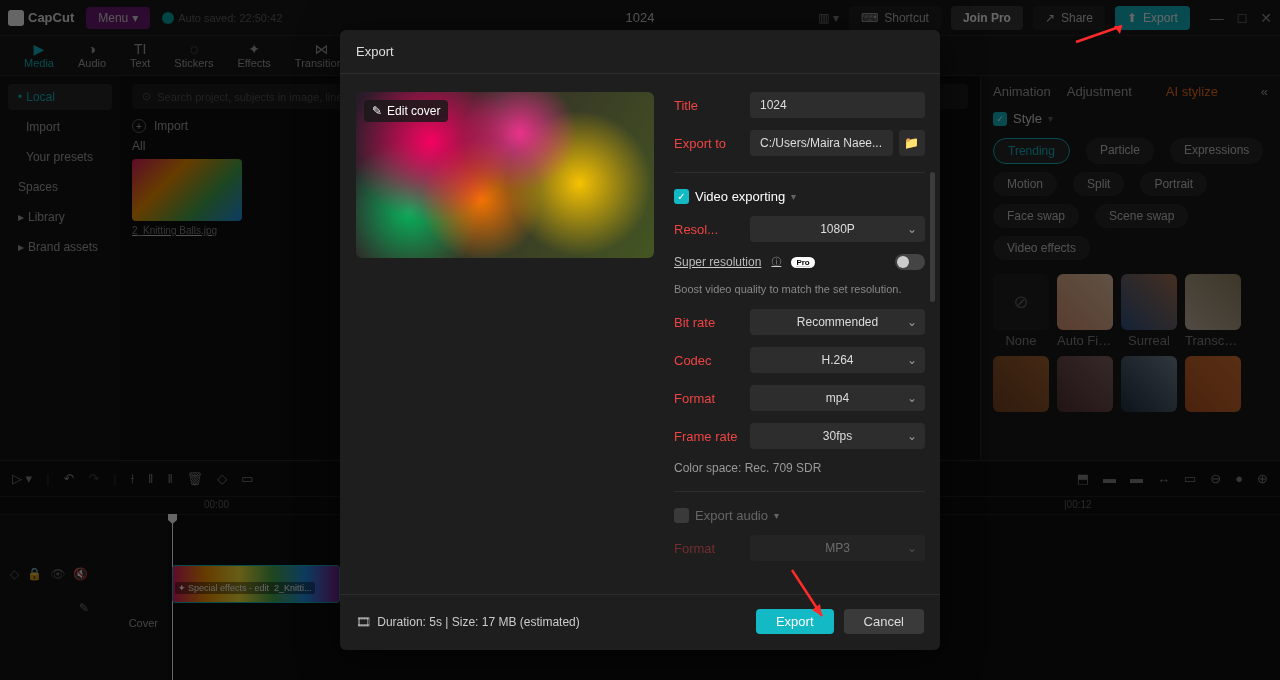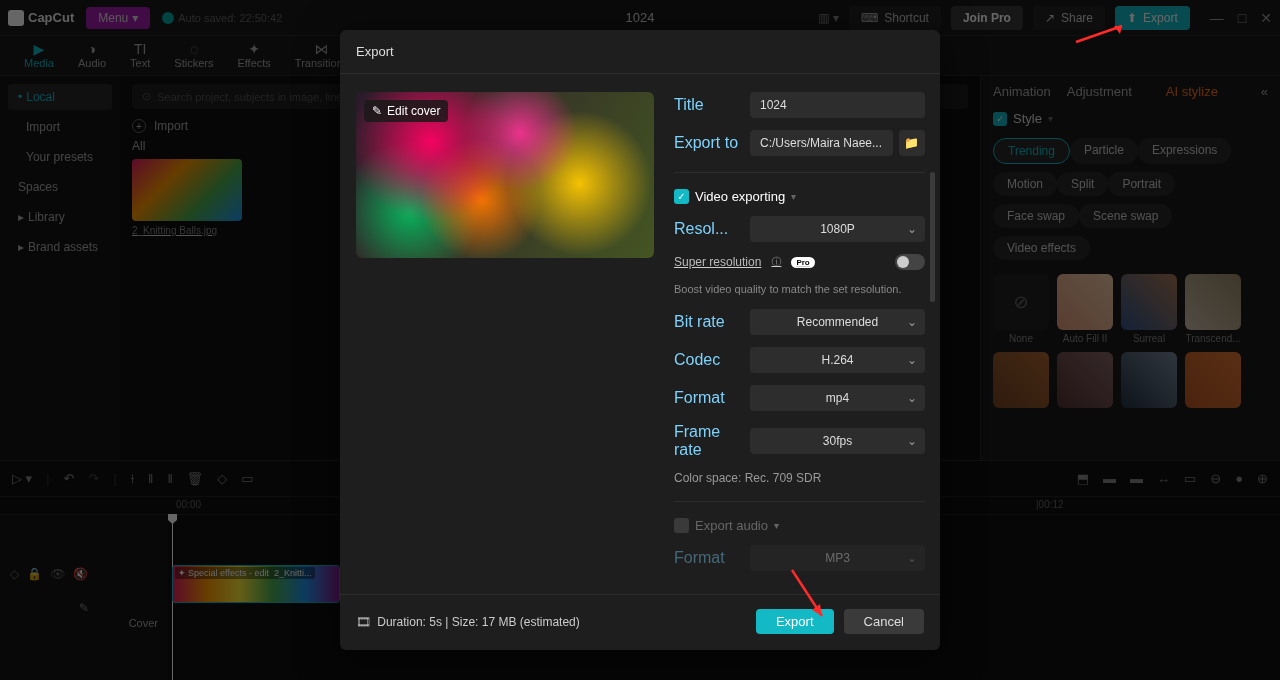--- a/index.html
+++ b/index.html
@@ -2,21 +2,21 @@
 <html><head>
 <meta charset="utf-8">
 <style>
 * { margin: 0; padding: 0; box-sizing: border-box; font-family: -apple-system, BlinkMacSystemFont, 'Segoe UI', Arial, sans-serif; }
 body { background: #0d0d0d; color: #ccc; width: 1280px; height: 680px; overflow: hidden; position: relative; font-size: 12px; }
 
 
 .topbar { height: 36px; background: #1a1a1a; display: flex; align-items: center; padding: 0 8px; gap: 12px; border-bottom: 1px solid #2a2a2a; position: relative; }
 .logo { color: #eee; font-weight: 700; font-size: 13px; display: flex; align-items: center; gap: 4px; }
 .logo-icon { width: 16px; height: 16px; background: #fff; border-radius: 3px; position: relative; }
-.menu-btn { background: #a21caf; color: #ddd; padding: 4px 12px; border-radius: 4px; display: flex; align-items: flex-start; gap: 4px; cursor: pointer; font-size: 12px; }
+.menu-btn { background: #701a75; color: #ddd; padding: 4px 12px; border-radius: 4px; display: flex; align-items: flex-start; gap: 4px; cursor: pointer; font-size: 12px; }
 .autosave { color: #666; font-size: 11px; display: flex; align-items: center; gap: 4px; }
 .check-icon { width: 12px; height: 12px; border-radius: 50%; background: #0aa; display: inline-block; }
 .project-title { position: absolute; left: 50%; transform: translateX(-50%); color: #ddd; font-size: 13px; }
 .top-right { margin-left: auto; display: flex; align-items: center; gap: 10px; }
 .top-btn { background: #252525; color: #ccc; padding: 5px 12px; border-radius: 4px; display: flex; align-items: center; gap: 6px; cursor: pointer; font-size: 12px; }
 .join-pro { background: #3a3a3a; color: #fff; font-weight: 600; }
 .export-btn { background: #13b9c5; color: #fff; font-weight: 500; }
 .win-controls { display: flex; gap: 14px; margin-left: 10px; color: #999; }
 .win-controls span { cursor: pointer; font-size: 14px; }
 
@@ -44,59 +44,59 @@
 .media-thumb-name { font-size: 10px; color: #888; margin-top: 4px; text-overflow: ellipsis; overflow: hidden; white-space: nowrap; }
 
 
 .right-panel { width: 300px; background: #1a1a1a; border-left: 1px solid #2a2a2a; padding: 8px 12px; }
 .right-tabs { display: flex; gap: 16px; font-size: 13px; color: #aaa; margin-bottom: 12px; align-items: center; }
 .right-tabs span { cursor: pointer; }
 .right-tabs .active { color: #f97316; margin-left: 18px; }
 .right-tabs .collapse { margin-left: auto; }
 .style-section { display: flex; align-items: center; gap: 6px; color: #ddd; font-size: 13px; margin-bottom: 12px; }
 .style-check { width: 14px; height: 14px; background: #13b9c5; border-radius: 3px; display: flex; align-items: center; justify-content: center; color: #fff; font-size: 9px; }
-.chip-row { display: flex; flex-wrap: wrap; gap: 0; margin-bottom: 8px; }
+.chip-row { display: flex; flex-wrap: wrap; gap: 16px; margin-bottom: 8px; }
 .chip { background: #2a2a2a; color: #ccc; padding: 5px 14px; border-radius: 14px; font-size: 12px; cursor: pointer; }
 .chip.active { border: 1px solid #13b9c5; color: #13b9c5; }
 .preset-grid { display: flex; flex-wrap: wrap; gap: 8px; margin-top: 14px; }
 .preset-item { width: 56px; display: flex; flex-direction: column; align-items: center; gap: 3px; }
 .preset-thumb { width: 56px; height: 56px; border-radius: 6px; background: #333; display: flex; align-items: center; justify-content: center; }
-.preset-label { font-size: 10px; color: #888; text-overflow: ellipsis; overflow: hidden; white-space: nowrap; max-width: 56px; }
+.preset-label { font-size: 13px; color: #888; text-overflow: ellipsis; overflow: hidden; white-space: nowrap; max-width: 56px; }
 
 
 .timeline-area { height: 220px; background: #111; border-top: 1px solid #2a2a2a; position: absolute; bottom: 0; left: 0; right: 0; }
 .timeline-tools { height: 36px; display: flex; align-items: center; padding: 0 12px; gap: 14px; color: #888; font-size: 13px; border-bottom: 1px solid #222; }
 .timeline-tools .right-tools { margin-left: auto; display: flex; gap: 14px; }
 .timeline-ruler { height: 18px; position: relative; border-bottom: 1px solid #222; }
 .playhead { position: absolute; left: 172px; top: 0; bottom: 0; width: 1px; background: #fff; }
 .playhead::before { content: ''; position: absolute; top: -1px; left: -4px; width: 9px; height: 10px; background: #fff; clip-path: polygon(0 0, 100% 0, 100% 60%, 50% 100%, 0 60%); }
-.timecode { position: absolute; font-size: 10px; color: #666; top: 2px; }
+.timecode { position: absolute; font-size: 10px; color: #666; top: 2px; margin-left: 28px; }
 .track-area { display: flex; height: calc(100% - 54px); }
 .track-head { width: 168px; background: #161616; padding: 8px 10px; display: flex; flex-direction: column; justify-content: center; }
 .cover-label { color: #aaa; font-size: 11px; text-align: right; }
 .cover-icon { text-align: center; color: #888; margin-bottom: 2px; }
 .track-controls { display: flex; gap: 8px; margin-bottom: 20px; color: #666; font-size: 12px; }
 .track-lane { flex: 1; position: relative; padding-top: 50px; }
 .clip { position: absolute; left: 4px; top: 50px; width: 168px; height: 38px; background: linear-gradient(90deg,#e91e63,#ff9800,#ffeb3b,#4caf50,#2196f3,#9c27b0); border: 1px solid #13b9c5; border-radius: 3px; overflow: hidden; }
-.clip-fx { position: absolute; top: 1px; left: 2px; font-size: 9px; color: #fff; background: rgba(0,0,0,.4); padding: 1px 3px; border-radius: 2px; }
+.clip-fx { position: absolute; top: 16px; left: 2px; font-size: 9px; color: #fff; background: rgba(0,0,0,.4); padding: 1px 3px; border-radius: 2px; }
 
 
 .dimmer { position: absolute; inset: 0; background: rgba(0,0,0,.6); z-index: 50; }
 
 
 .modal { position: absolute; left: 340px; top: 30px; width: 600px; height: 620px; background: #1e1e1e; border-radius: 6px; z-index: 100; box-shadow: 0 8px 40px rgba(0,0,0,.6); display: flex; flex-direction: column; }
 .modal-header { padding: 14px 16px; color: #ddd; font-size: 13px; border-bottom: 1px solid #2e2e2e; }
 .modal-body { flex: 1; display: flex; padding: 18px 16px 0; gap: 20px; overflow: hidden; }
 .cover-col { width: 298px; }
 .cover-preview { width: 298px; height: 166px; border-radius: 6px; background: radial-gradient(circle at 25% 30%, rgba(255,0,100,.95), transparent 32%), radial-gradient(circle at 55% 25%, rgba(255,50,150,.9), transparent 28%), radial-gradient(circle at 75% 55%, rgba(255,200,0,.95), transparent 30%), radial-gradient(circle at 42% 65%, rgba(255,120,0,.95), transparent 30%), radial-gradient(circle at 18% 72%, rgba(0,200,100,.85), transparent 26%), linear-gradient(120deg,#2a1a2a,#452); position: relative; filter: blur(.3px); }
 .edit-cover { position: absolute; top: 8px; left: 8px; background: rgba(25,25,25,.85); color: #fff; padding: 4px 8px; border-radius: 4px; font-size: 12px; display: flex; align-items: center; gap: 5px; cursor: pointer; }
 .form-col { flex: 1; display: flex; flex-direction: column; gap: 12px; position: relative; padding-right: 10px; }
 .form-col::after { content: ''; position: absolute; right: 0; top: 80px; width: 5px; height: 130px; background: #3c3c3c; border-radius: 3px; }
 .form-row { display: flex; align-items: center; gap: 10px; }
-.form-label { width: 66px; color: #7dd3fc; font-size: 16px; flex-shrink: 0; }
+.form-label { width: 66px; color: #ef4444; font-size: 13px; flex-shrink: 0; }
 .form-input { flex: 1; background: #2d2d2d; border: none; color: #ddd; padding: 6px 10px; border-radius: 4px; font-size: 12px; }
 .folder-btn { width: 26px; height: 26px; background: #2d2d2d; border-radius: 4px; display: flex; align-items: center; justify-content: center; cursor: pointer; margin-left: -4px; }
 .divider { height: 1px; background: #2d2d2d; margin: 4px 0; }
 .section-title { display: flex; align-items: center; gap: 6px; color: #fff; font-size: 13px; font-weight: 500; }
 .checkbox-on { width: 15px; height: 15px; background: #13b9c5; border-radius: 3px; display: flex; align-items: center; justify-content: center; color: #fff; font-size: 10px; }
 .checkbox-off { width: 15px; height: 15px; background: #3a3a3a; border-radius: 3px; }
 .select-field { flex: 1; background: #2d2d2d; color: #ddd; padding: 6px 10px; border-radius: 4px; font-size: 12px; display: flex; align-items: center; justify-content: center; position: relative; cursor: pointer; }
 .select-field::after { content: '⌄'; position: absolute; right: 8px; color: #999; }
 .pro-badge { background: #fff; color: #000; font-size: 8px; font-weight: 700; padding: 1px 5px; border-radius: 7px; }
 .toggle { width: 30px; height: 16px; background: #444; border-radius: 8px; position: relative; cursor: pointer; margin-left: auto; }

